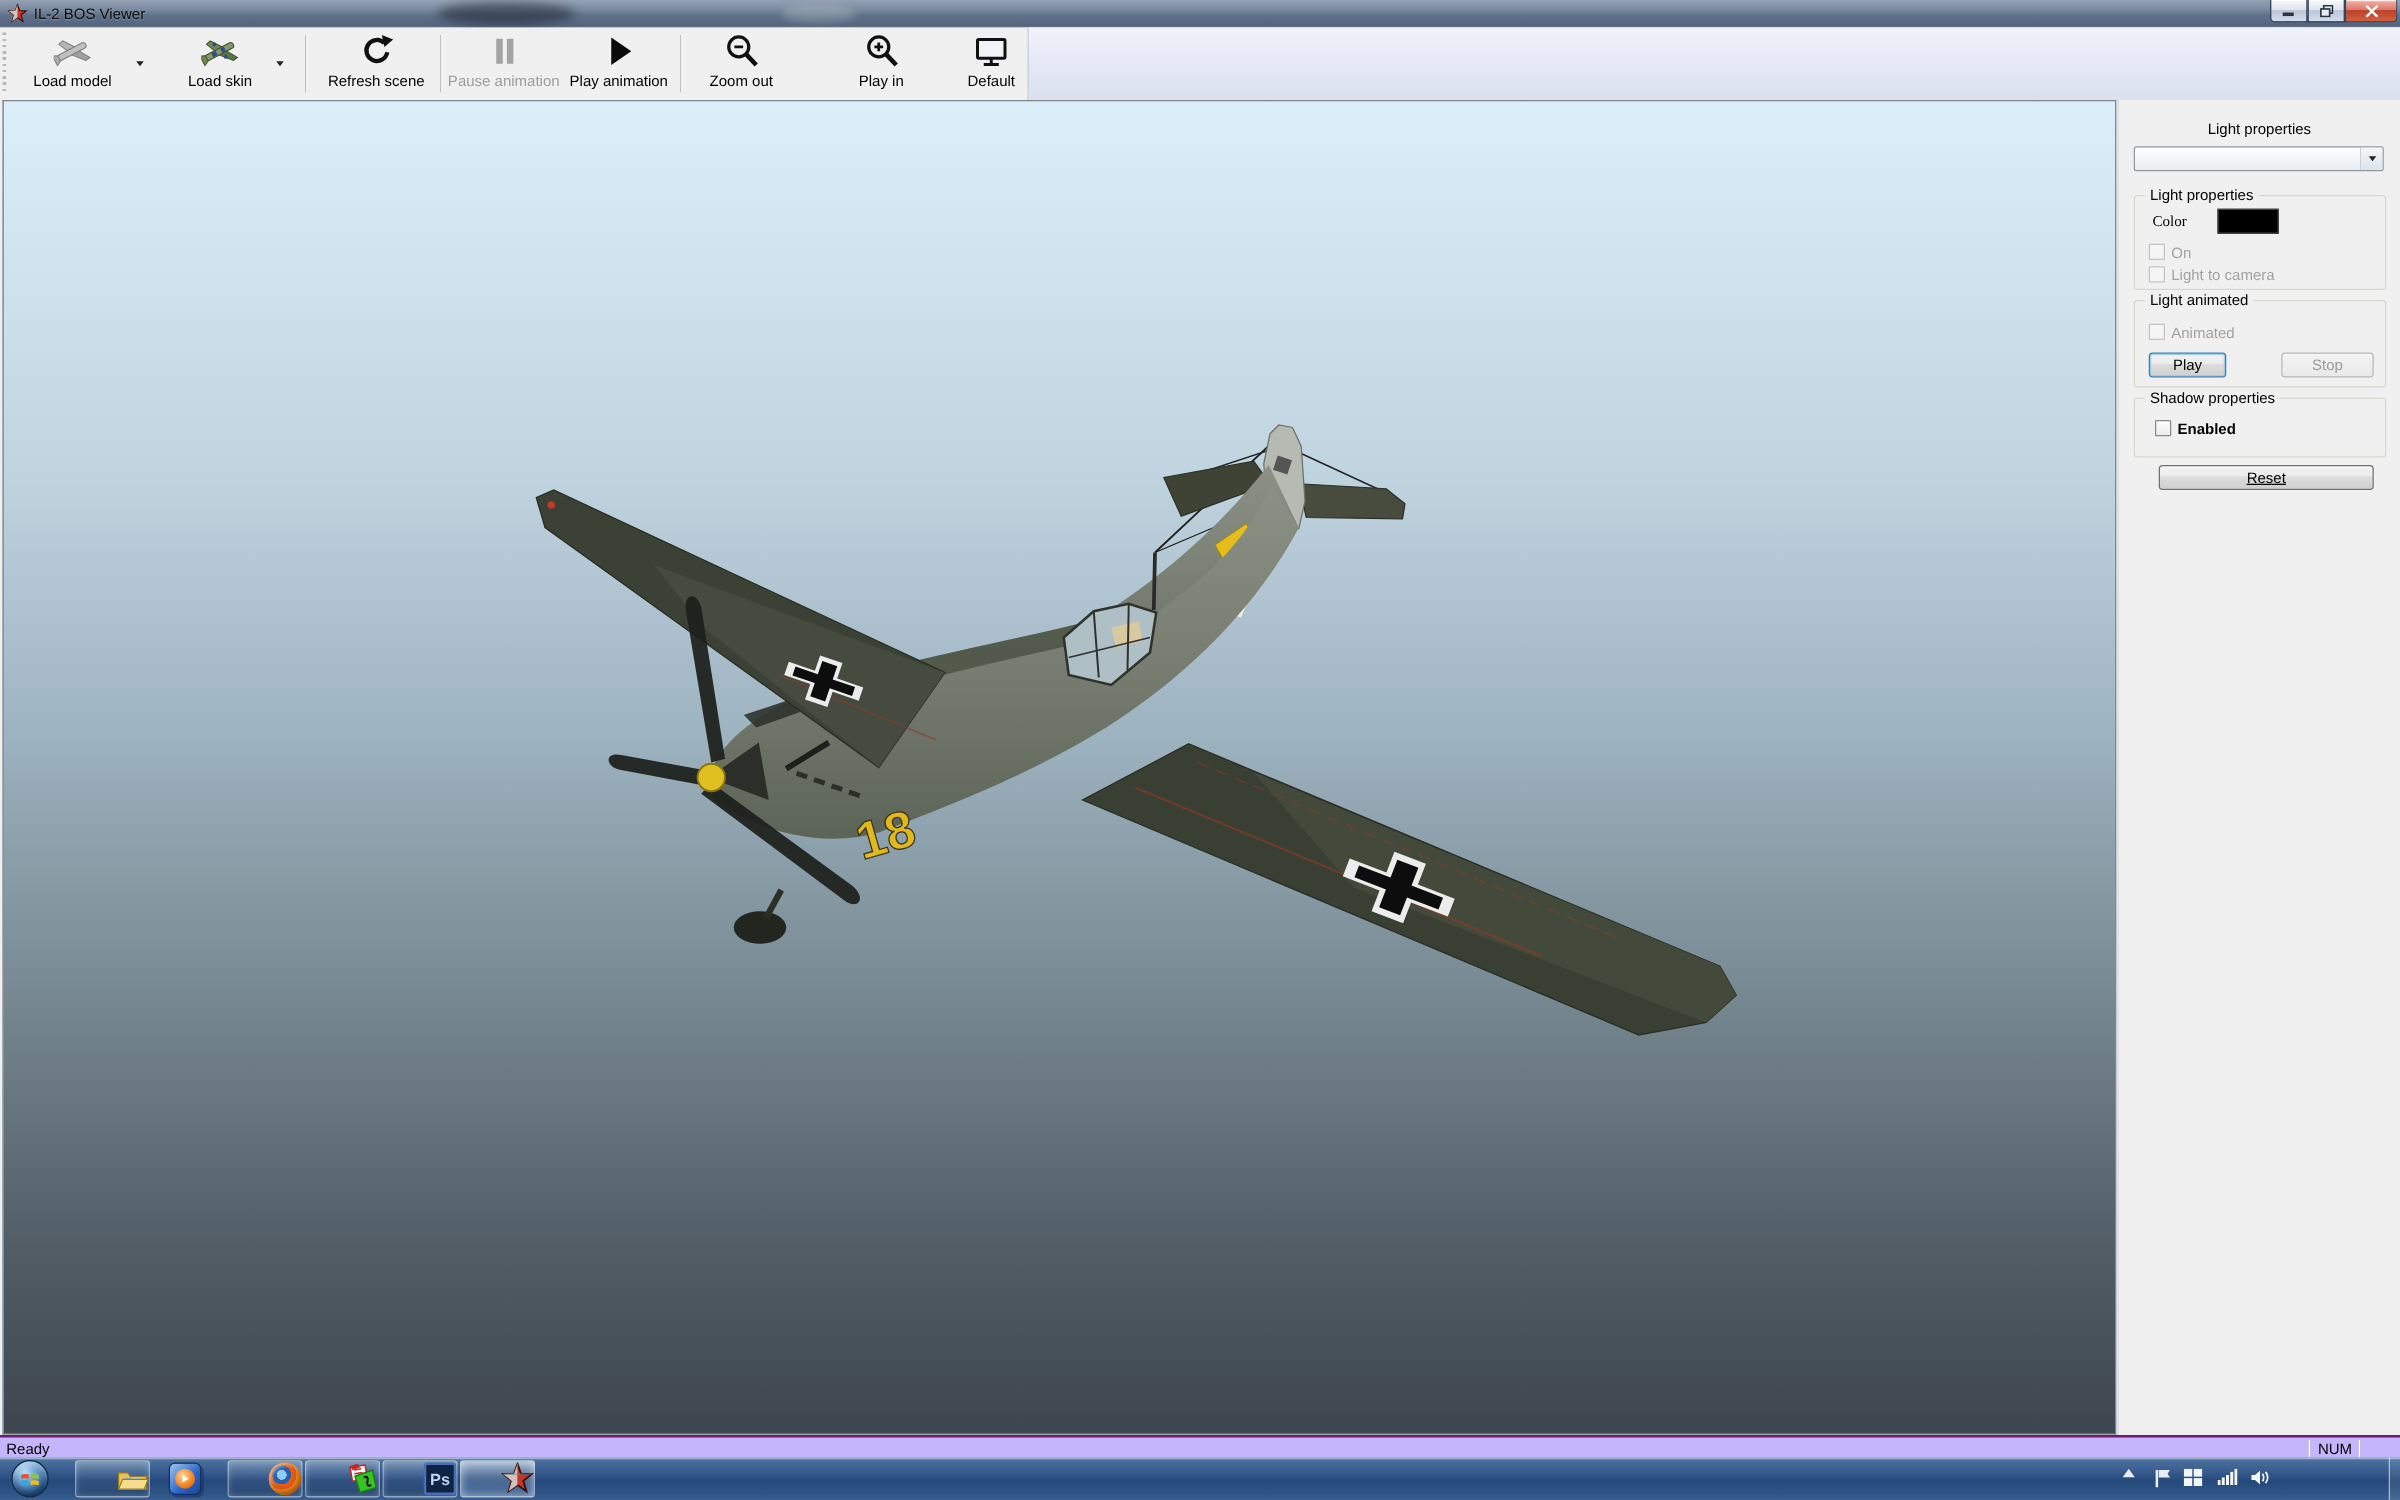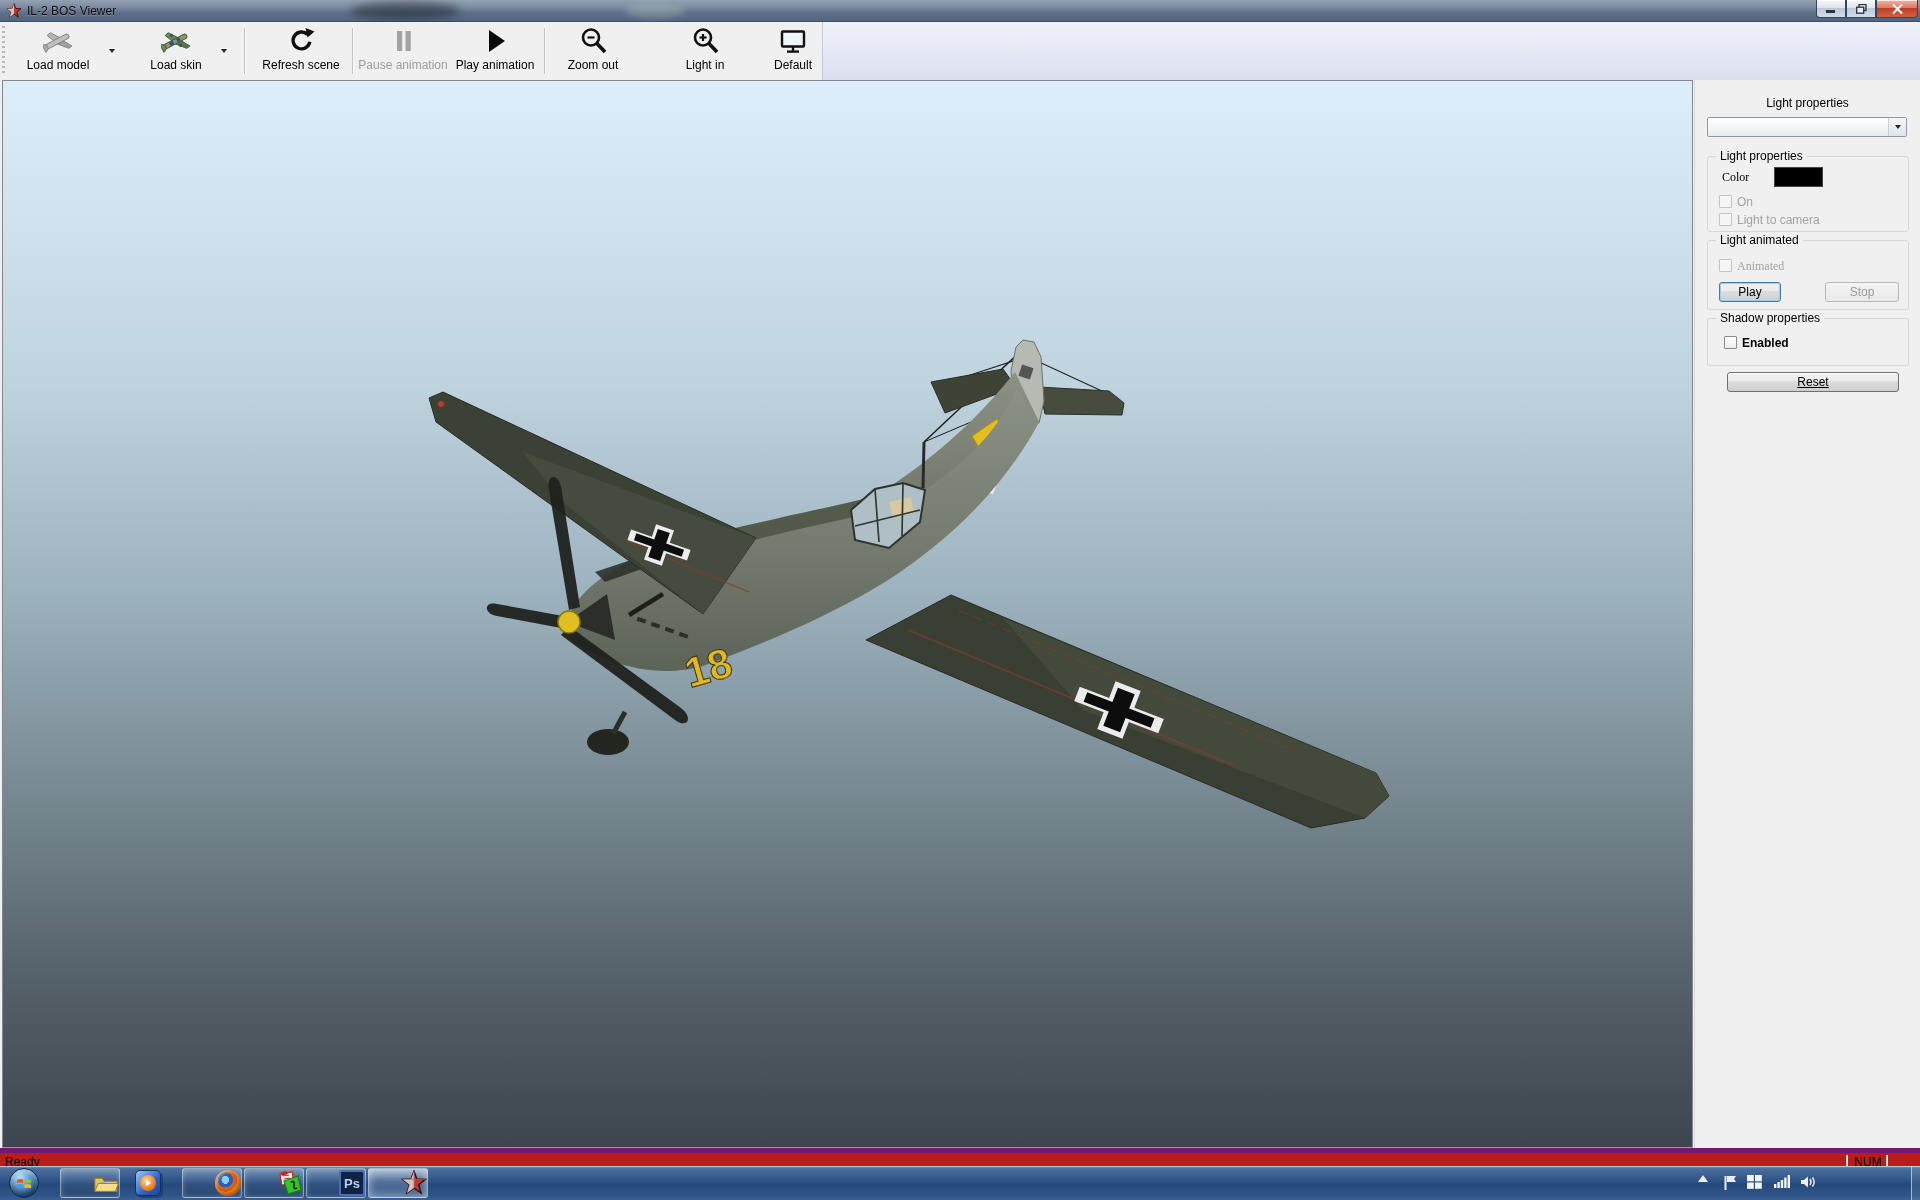--- a/index.html
+++ b/index.html
@@ -86,21 +86,21 @@
   .btn {
     position:absolute; height:20px; font-size:12px;
     display:flex; align-items:center; justify-content:center;
     border:1px solid #707070; border-radius:3px;
     background:linear-gradient(180deg,#f2f2f2 0%,#ebebeb 45%,#dddddd 46%,#cfcfcf 100%);
     box-shadow:inset 0 1px 0 #fff;
   }
   .btn.default-focus { border-color:#3c7fb1; box-shadow:inset 0 0 0 1px #9ecdeb; }
   .btn.disabled { border-color:#b5b8bb; color:#9a9a9a; background:linear-gradient(180deg,#f4f4f4,#e9e9e9); box-shadow:none; }
   
-  .statusbar { position:absolute; left:0; top:1148px; width:1920px; height:22px; background:#b91c1c; border-top:5px solid #701a75; }
+  .statusbar { position:absolute; left:0; top:1148px; width:1920px; height:22px; background:#c4b5fd; border-top:2px solid #701a75; }
   .sb-msg { position:absolute; left:5px; top:2px; }
   .sb-sep { position:absolute; top:2px; width:2px; height:14px; border-left:1px solid #c6c6c6; border-right:1px solid #ffffff; }
   .sb-num { position:absolute; left:1852px; top:2px; width:32px; text-align:center; }
   
   .taskbar {
     position:absolute; left:0; top:1166px; width:1920px; height:34px;
     background:linear-gradient(180deg,#7b9cc2 0%, #4a6f9d 8%, #2f5487 42%, #26497b 55%, #2e5486 85%, #3a6093 100%);
     box-shadow:inset 0 1px 0 rgba(255,255,255,.45);
   }
   .orb { position:absolute; left:9px; top:2px; width:30px; height:30px; border-radius:50%;
@@ -234,21 +234,21 @@
       <span class="tb-lbl">Zoom out</span>
     </div>
 
     <div class="tb-btn" style="left:668px; width:74px;">
       <svg viewBox="0 0 30 30">
         <circle cx="13" cy="11.5" r="8" fill="none" stroke="#111" stroke-width="2.6"></circle>
         <line x1="19" y1="17.5" x2="27" y2="26" stroke="#111" stroke-width="3.6"></line>
         <line x1="9.5" y1="11.5" x2="16.5" y2="11.5" stroke="#111" stroke-width="2.2"></line>
         <line x1="13" y1="8" x2="13" y2="15" stroke="#111" stroke-width="2.2"></line>
       </svg>
-      <span class="tb-lbl">Light in</span>
+      <span class="tb-lbl">Play in</span>
     </div>
 
     <div class="tb-btn" style="left:766px; width:54px;">
       <svg viewBox="0 0 30 30">
         <rect x="4" y="5.5" width="22" height="15" rx="1" fill="#eef4fa" stroke="#111" stroke-width="2.4"></rect>
         <line x1="15" y1="20.5" x2="15" y2="25" stroke="#111" stroke-width="2.4"></line>
         <line x1="9" y1="25.6" x2="21" y2="25.6" stroke="#111" stroke-width="2.4"></line>
       </svg>
       <span class="tb-lbl">Default</span>
     </div>
@@ -370,21 +370,21 @@
           <span class="lbl">On</span>
         </div>
         <div class="chk disabled" style="left:11px; top:56px;">
           <span class="box"></span>
           <span class="lbl">Light to camera</span>
         </div>
       </div>
 
       <div class="grp g2">
         <span class="grp-label">Light animated</span>
-        <div class="chk disabled" style="left:11px; top:18px;font-family:Liberation Serif, serif;">
+        <div class="chk disabled" style="left:11px; top:18px;">
           <span class="box"></span>
           <span class="lbl">Animated</span>
         </div>
         <div class="btn default-focus" style="left:11px; top:41px; width:62px;">
           <span>Play</span>
         </div>
         <div class="btn disabled" style="left:117px; top:41px; width:74px;">
           <span>Stop</span>
         </div>
       </div>

